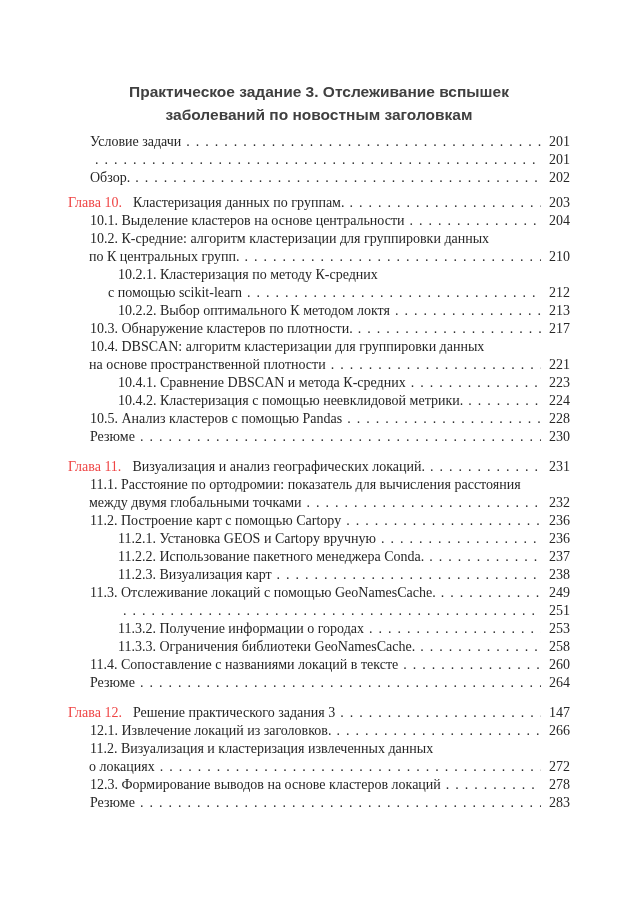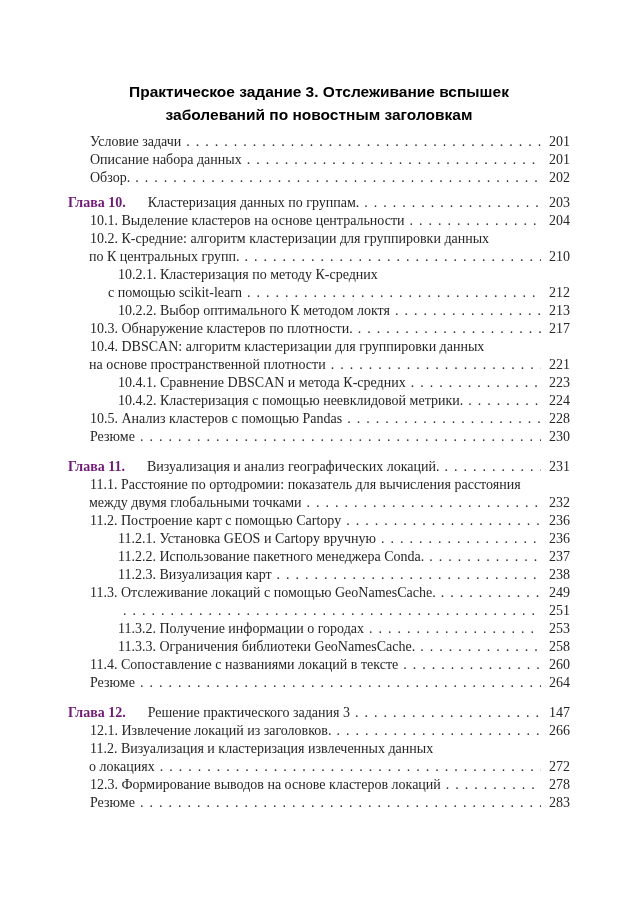--- a/index.html
+++ b/index.html
@@ -35,44 +35,44 @@
     margin-left: 26px;
   }
   
   .heading {
     margin-top: 26px;
     text-align: center;
     font-family: "Liberation Sans", sans-serif;
     font-weight: bold;
     font-size: 15.5px;
     line-height: 23px;
-    color: #000000;
+    color: #404040;
   }
   
   .toc {
     margin-top: 7px;
     font-size: 14px;
     line-height: 18px;
   }
   .row {
     display: flex;
     align-items: baseline;
     white-space: nowrap;
   }
   .row.gap-sm { margin-top: 7px; }
   .row.gap-md { margin-top: 12px; }
   .row.l0 { padding-left: 0; }
   .row.l1 { padding-left: 22px; }
   .row.c1 { padding-left: 21px; }
   .row.l2 { padding-left: 50px; }
   .row.c2 { padding-left: 40px; }
   .pfx {
-    font-weight: bold;
-    padding-right: 22px;
-    color: #701a75;
+    font-weight: normal;
+    padding-right: 11px;
+    color: #ef4444;
   }
   .t { flex: none; }
   .dots {
     flex: 1;
     overflow: hidden;
     white-space: nowrap;
     margin: 0 3px 0 5px;
     color: #2e2e2e;
   }
   .dots::after {
@@ -96,21 +96,20 @@
     <div>заболеваний по новостным заголовкам</div>
   </div>
 
   <div class="toc">
       <div class="row l1">
         <span class="t">Условие задачи</span>
         <span class="dots"></span>
         <span class="pg">201</span>
       </div>
       <div class="row l1">
-        <span class="t">Описание набора данных</span>
         <span class="dots"></span>
         <span class="pg">201</span>
       </div>
       <div class="row l1">
         <span class="t">Обзор.</span>
         <span class="dots"></span>
         <span class="pg">202</span>
       </div>
       <div class="row l0 gap-sm">
         <span class="pfx">Глава 10.</span>

